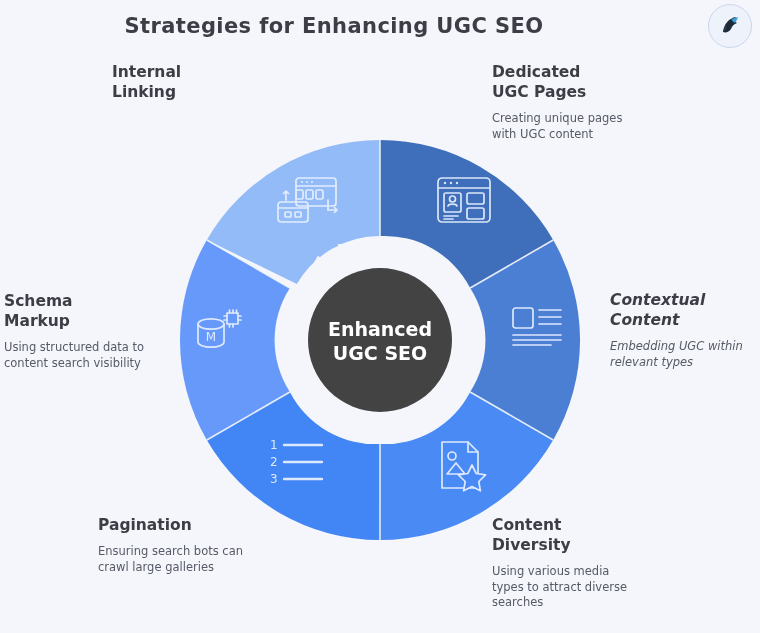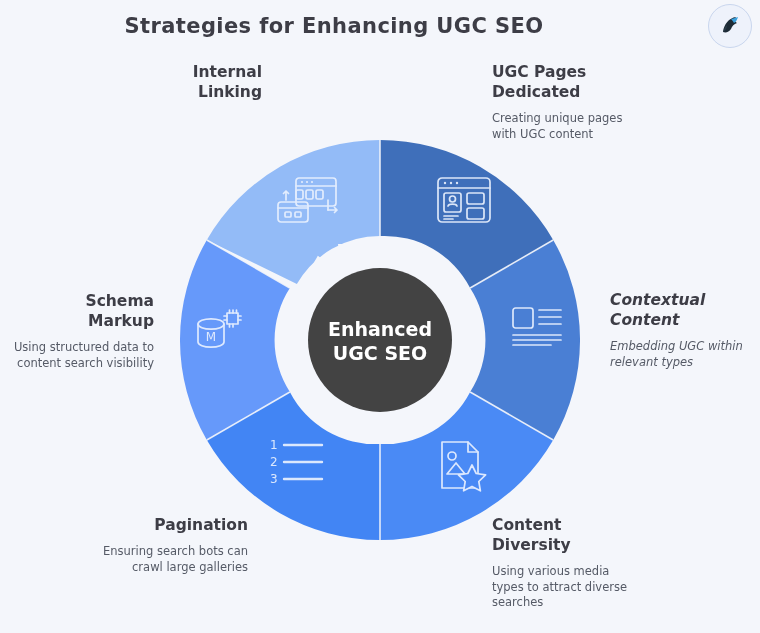--- a/index.html
+++ b/index.html
@@ -18,21 +18,21 @@
   #logo-badge{
     position:absolute;top:4px;right:8px;
     width:42px;height:42px;border-radius:50%;
     background:#eef2fb;border:1.5px solid #c9d6ee;
     display:flex;align-items:center;justify-content:center;
   }
   #wheel{position:absolute;left:180px;top:140px;width:400px;height:400px;}
   .lbl{position:absolute;width:150px;}
   .lbl .hd{font-size:15.5px;font-weight:bold;color:#3d3d46;line-height:20px;}
   .lbl .ds{font-size:11.5px;color:#555a66;line-height:15.5px;margin-top:9px;}
-  .lbl.r{text-align:right;}
+  .lbl.r{}
   .lbl.l{text-align:left;}
   #lbl-internal-linking{left:112px;top:62px;}
   #lbl-dedicated-pages{left:492px;top:62px;}
   #lbl-schema-markup{left:4px;top:283px;margin-top:8px;}
   #lbl-contextual-content{left:610px;top:290px;font-style:italic;}
   #lbl-pagination{left:98px;top:515px;}
   #lbl-content-diversity{left:492px;top:515px;}
 </style>
 </head>
 <body>
@@ -218,22 +218,22 @@
 
 <div class="lbl r" id="lbl-internal-linking">
   <div class="hd">
     <div>Internal</div>
     <div>Linking</div>
   </div>
 </div>
 
 <div class="lbl l" id="lbl-dedicated-pages">
   <div class="hd">
+    <div>Dedicated</div>
     <div>UGC Pages</div>
-    <div>Dedicated</div>
   </div>
   <div class="ds">Creating unique pages with UGC content</div>
 </div>
 
 <div class="lbl r" id="lbl-schema-markup">
   <div class="hd">
     <div>Schema</div>
     <div>Markup</div>
   </div>
   <div class="ds">Using structured data to content search visibility</div>

